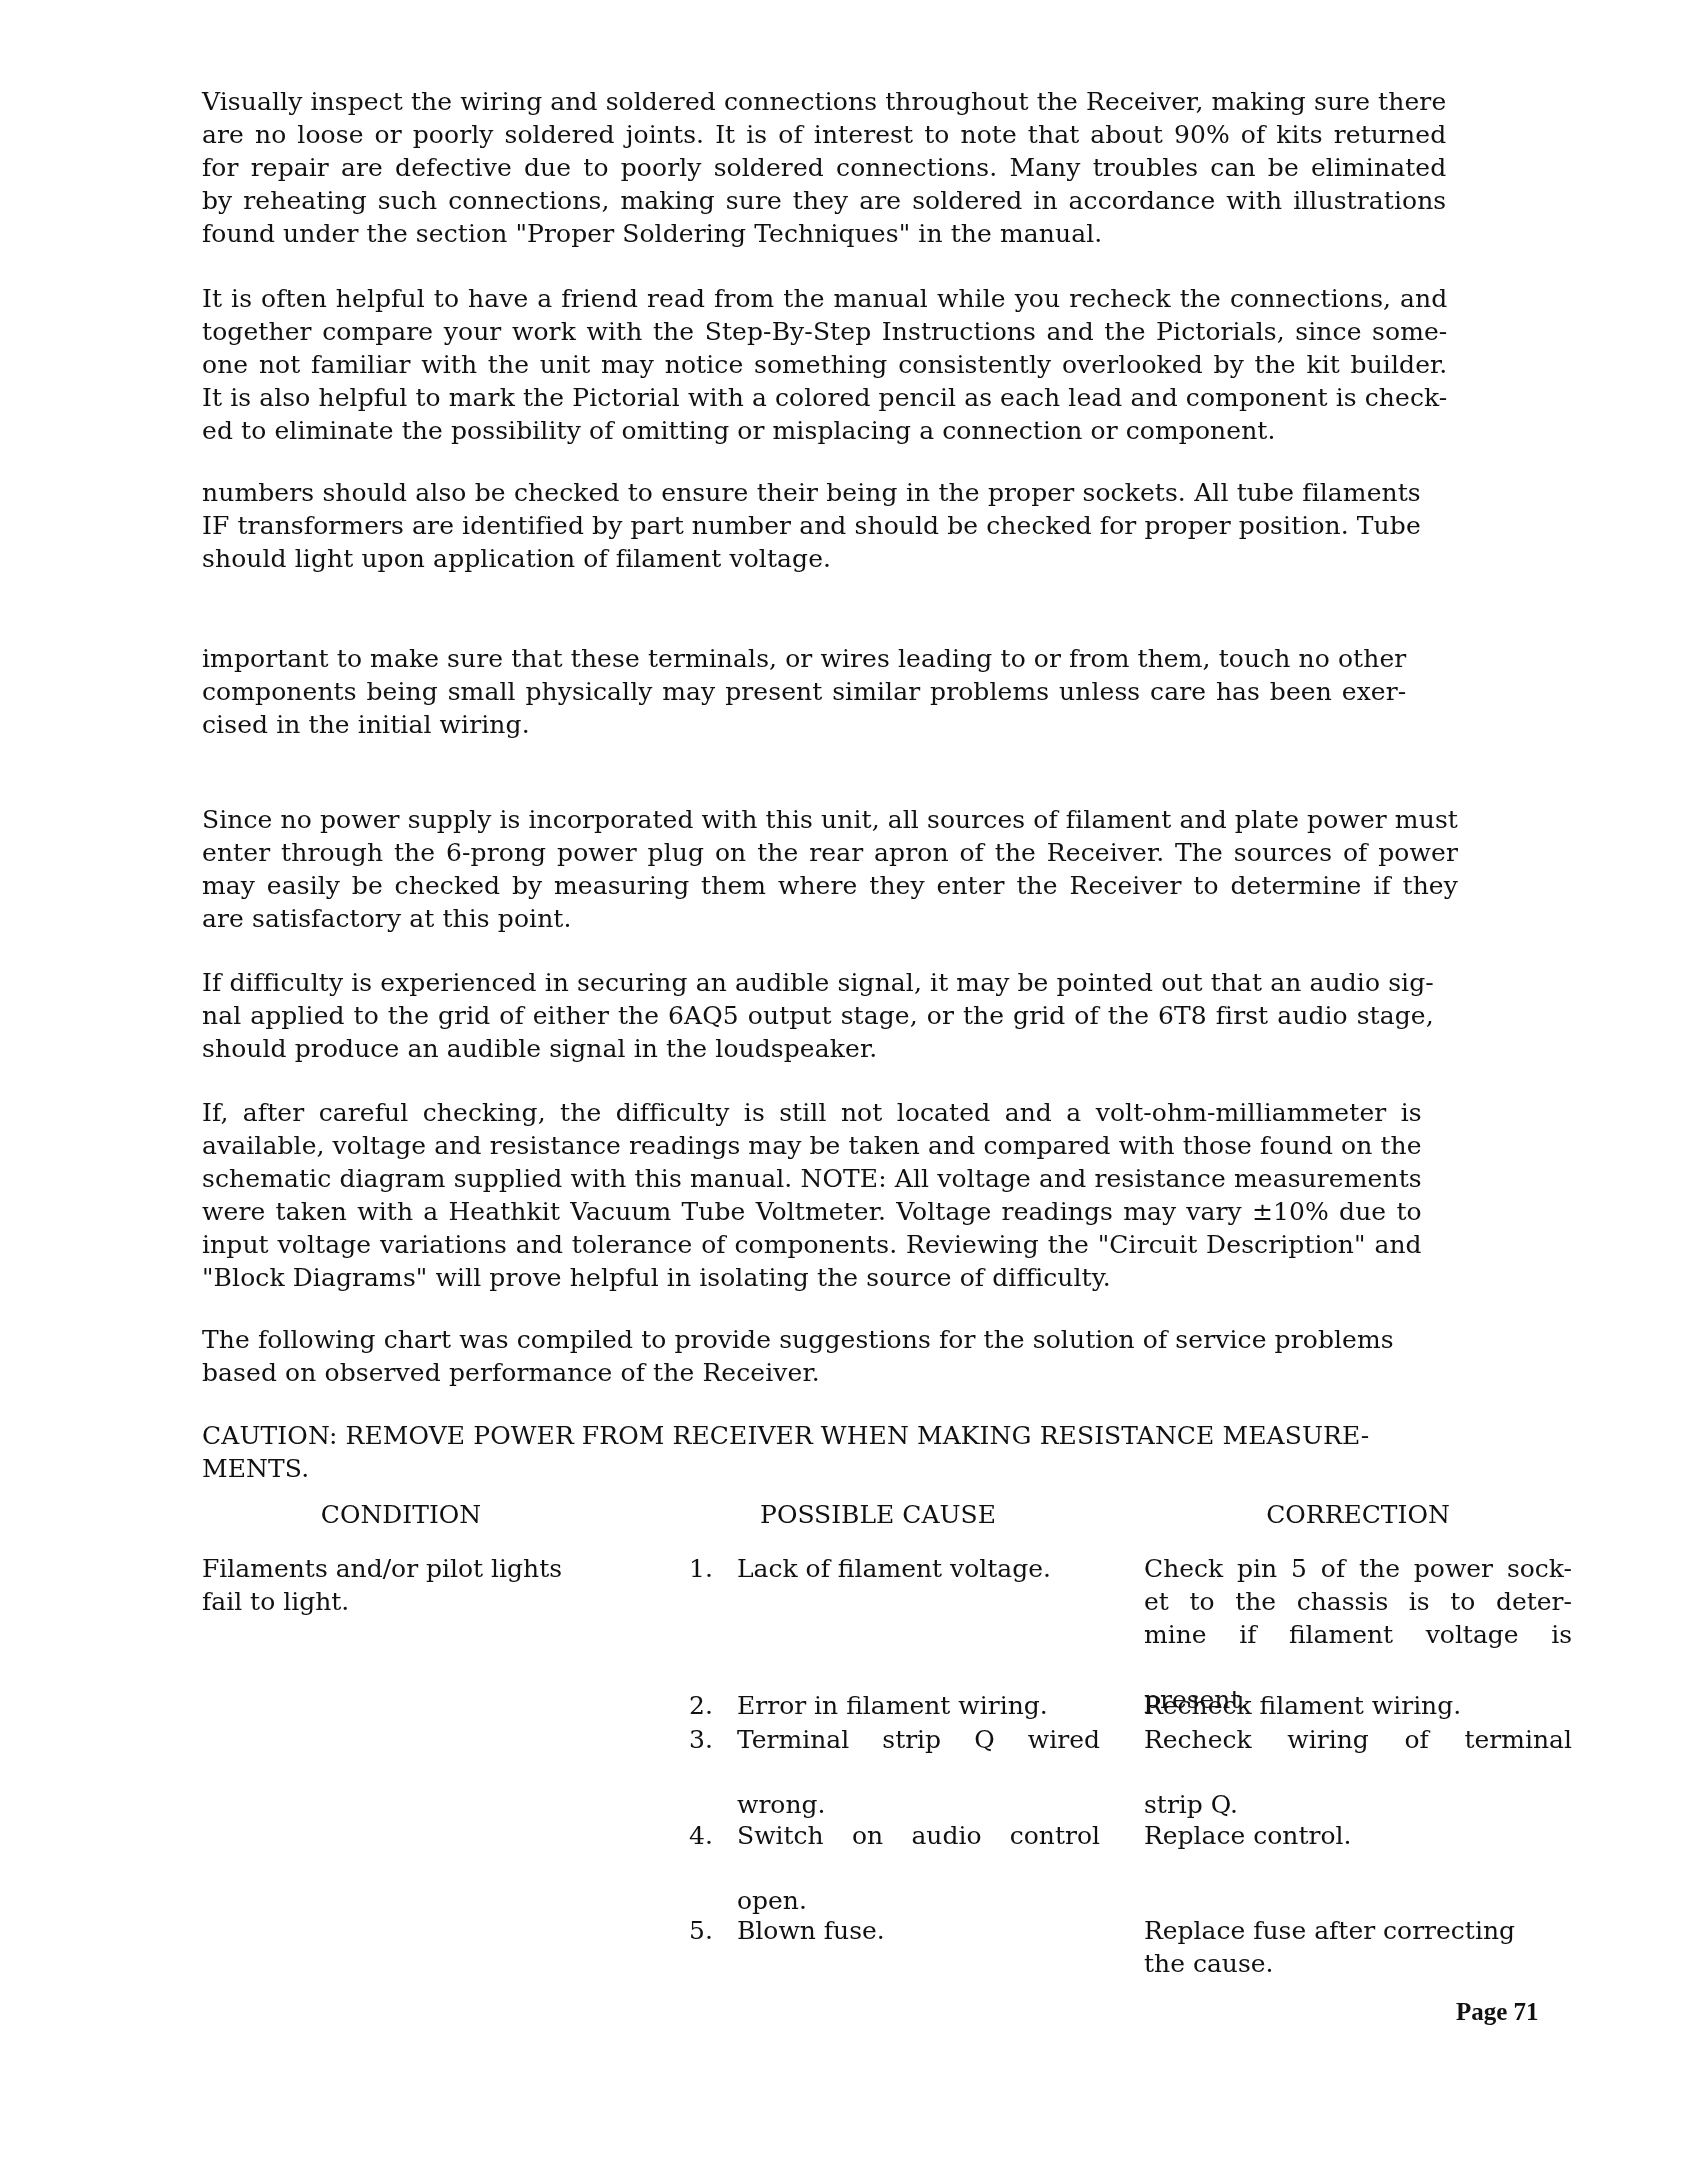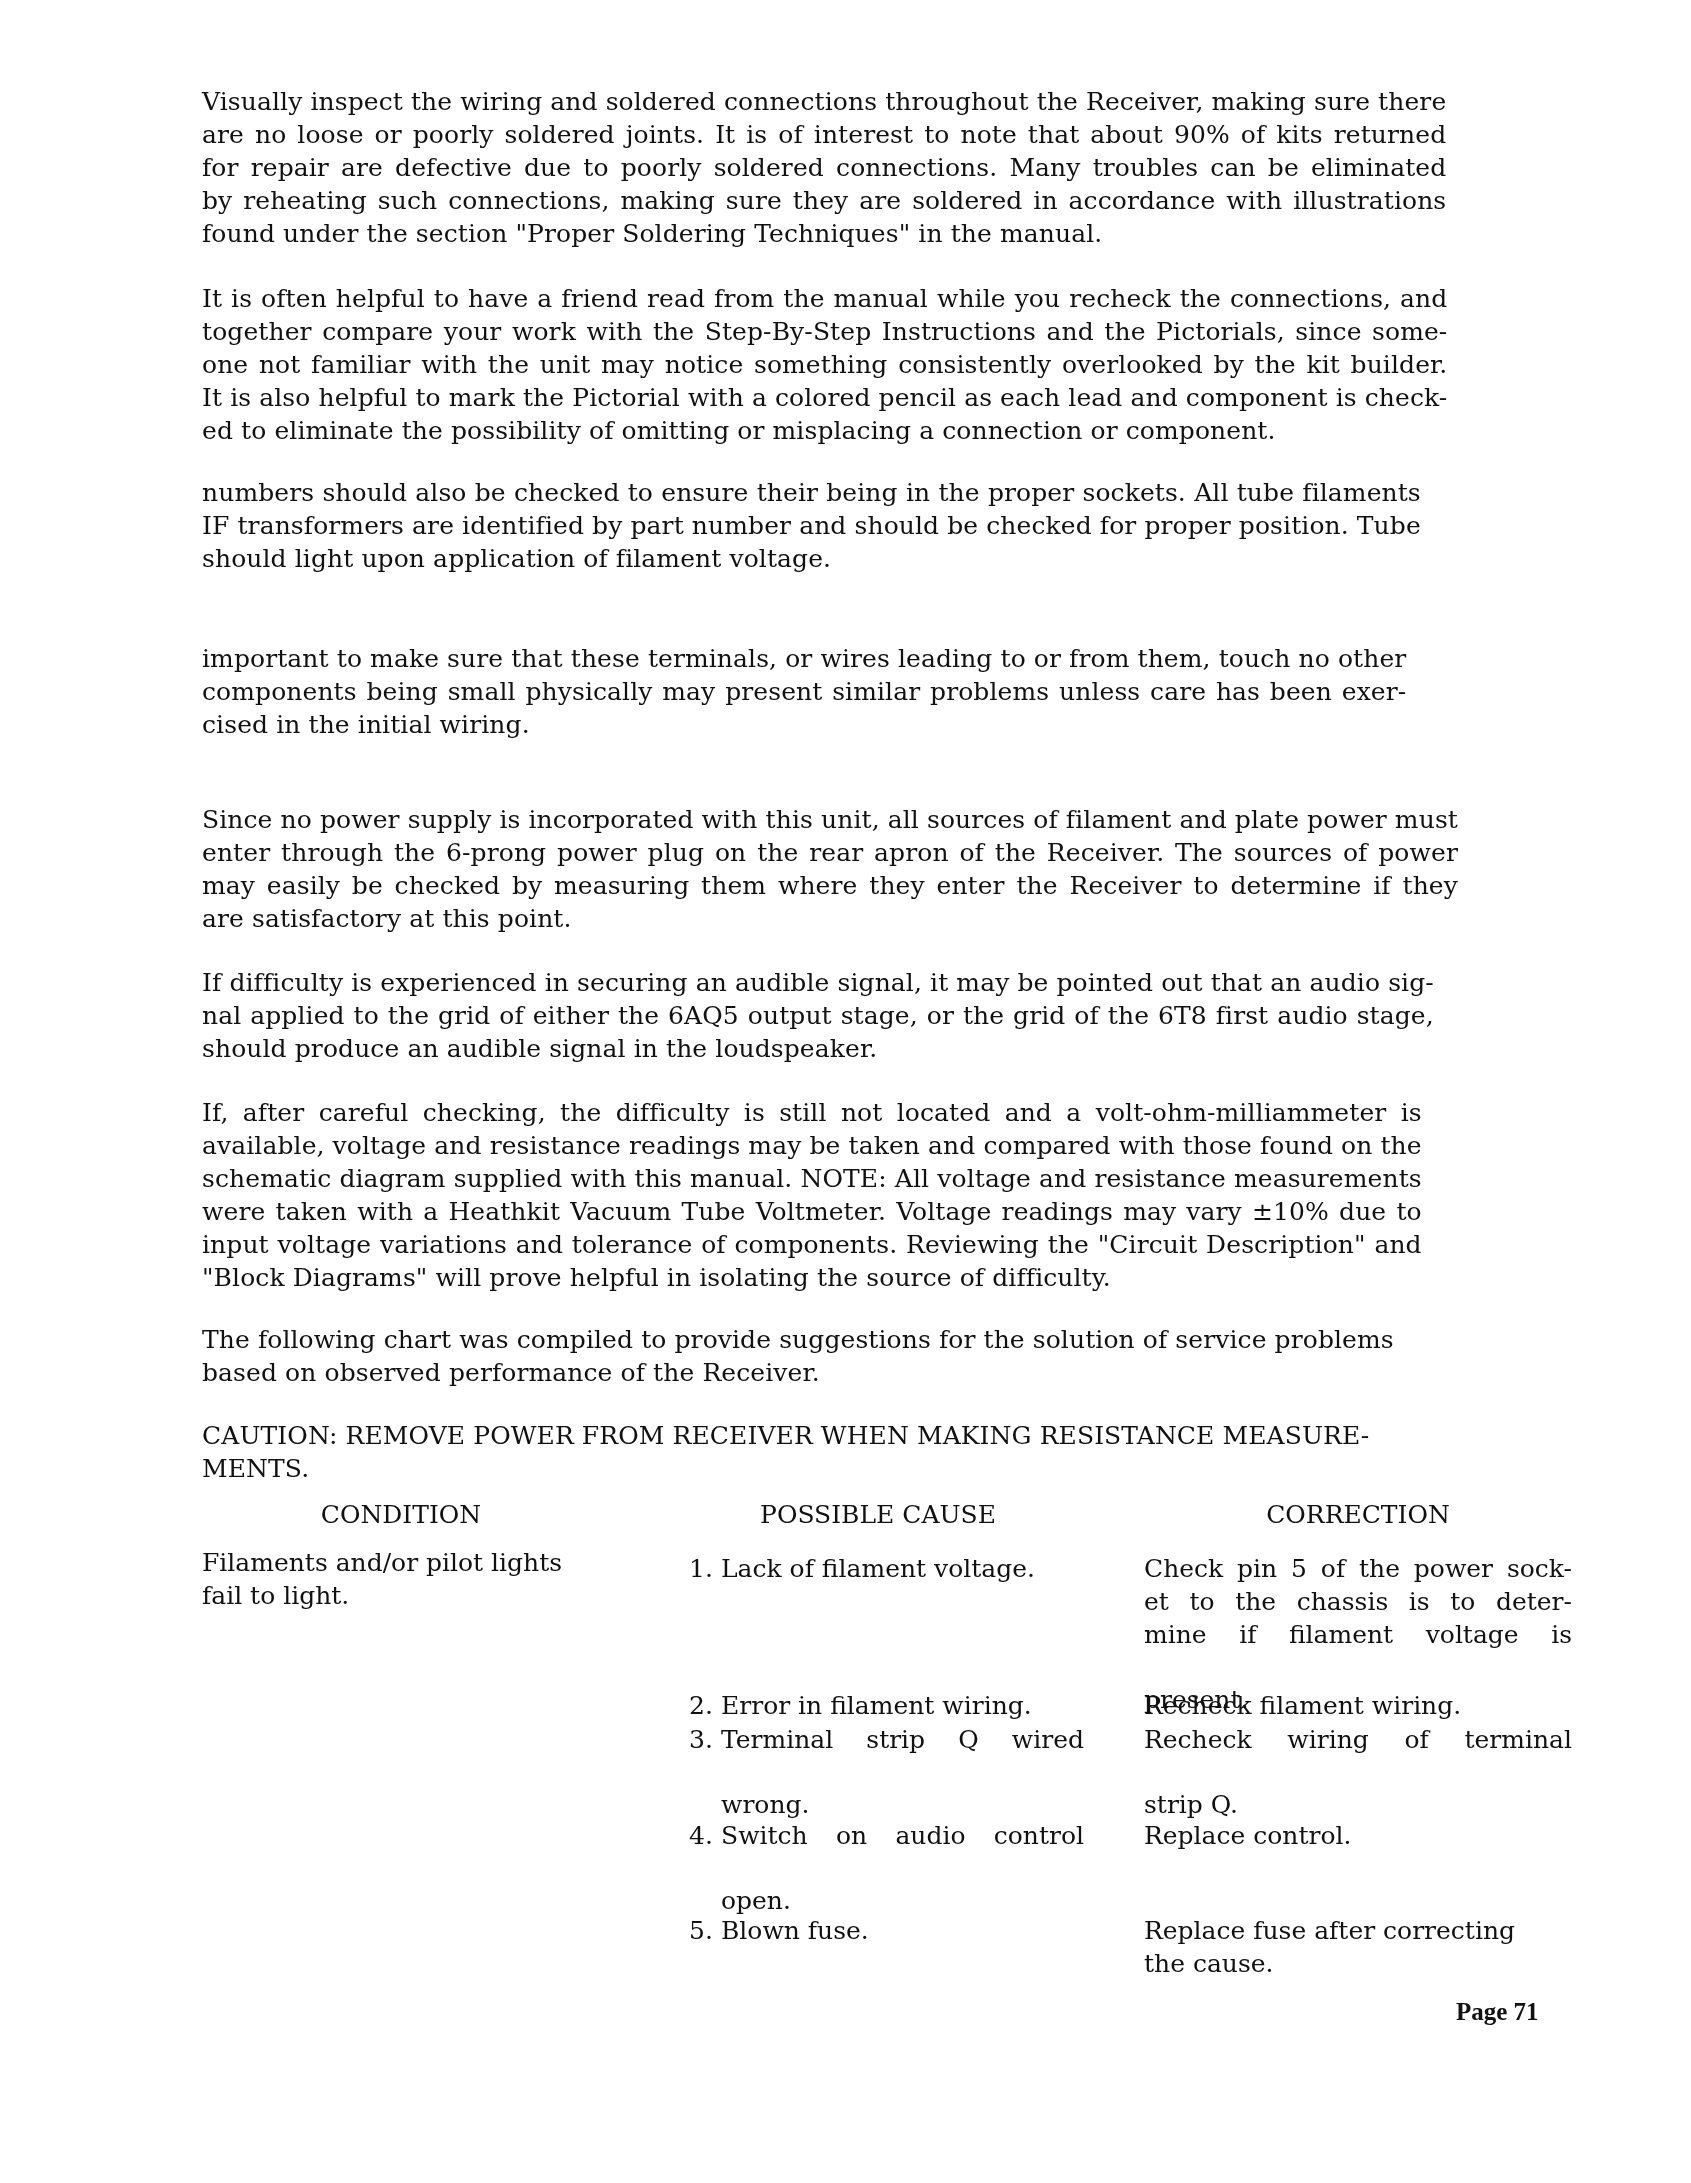--- a/index.html
+++ b/index.html
@@ -23,24 +23,24 @@
   .p8 { position: absolute; top: 1238px; }
   .caution { position: absolute; top: 1334px; }
   .para .line { display: block; text-align: justify; text-align-last: justify; white-space: nowrap; }
   .para .line.last { text-align-last: left; }
 
   .table { position: absolute; top: 1413px; left: 0; width: 1370px; font-size: 25px; line-height: 33px; }
   .th { position: absolute; top: 0; text-align: center; }
   .th.cond { left: 0; width: 398px; }
   .th.cause { left: 464px; width: 424px; }
   .th.corr { left: 942px; width: 428px; }
-  .cond-cell { position: absolute; left: 0; top: 48px; width: 424px; }
+  .cond-cell { position: absolute; left: 0; top: 54px; width: 424px; }
   .cause-row { position: absolute; left: 487px; width: 411px; }
   .cause-row .num { position: absolute; left: 0; top: 0; width: 40px; }
-  .cause-row .txt { position: absolute; left: 32px; width: 363px; }
+  .cause-row .txt { position: absolute; left: 48px; width: 363px; }
   .corr-cell { position: absolute; left: 942px; width: 428px; }
   .corr-cell .line, .cause-row .txt .line { display: block; white-space: nowrap; }
   .just .line { text-align: justify; text-align-last: justify; }
   .just .line.last { text-align-last: left; margin-top: 32px; }
 
   .page-num {
     position: absolute; left: 1456px; top: 1998px;
     font-family: Liberation Serif, serif; font-weight: bold; font-size: 25px;
   }
 </style>

